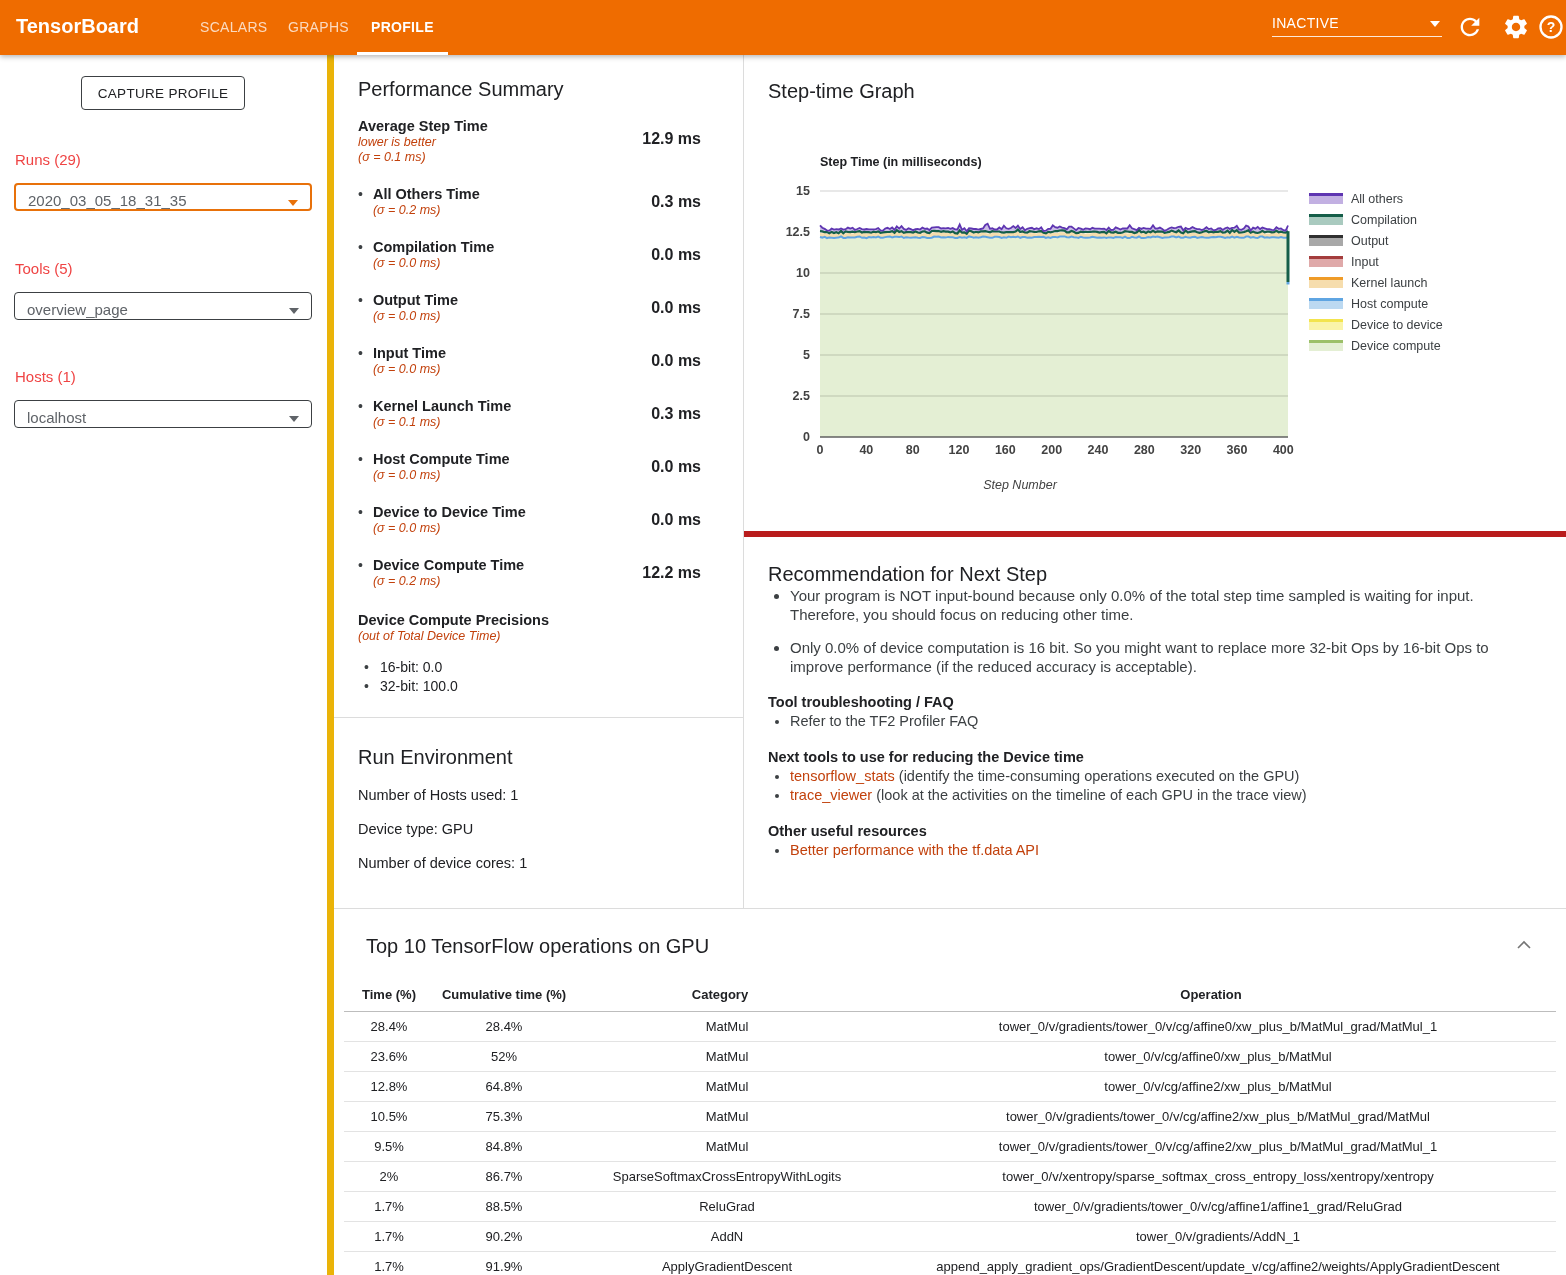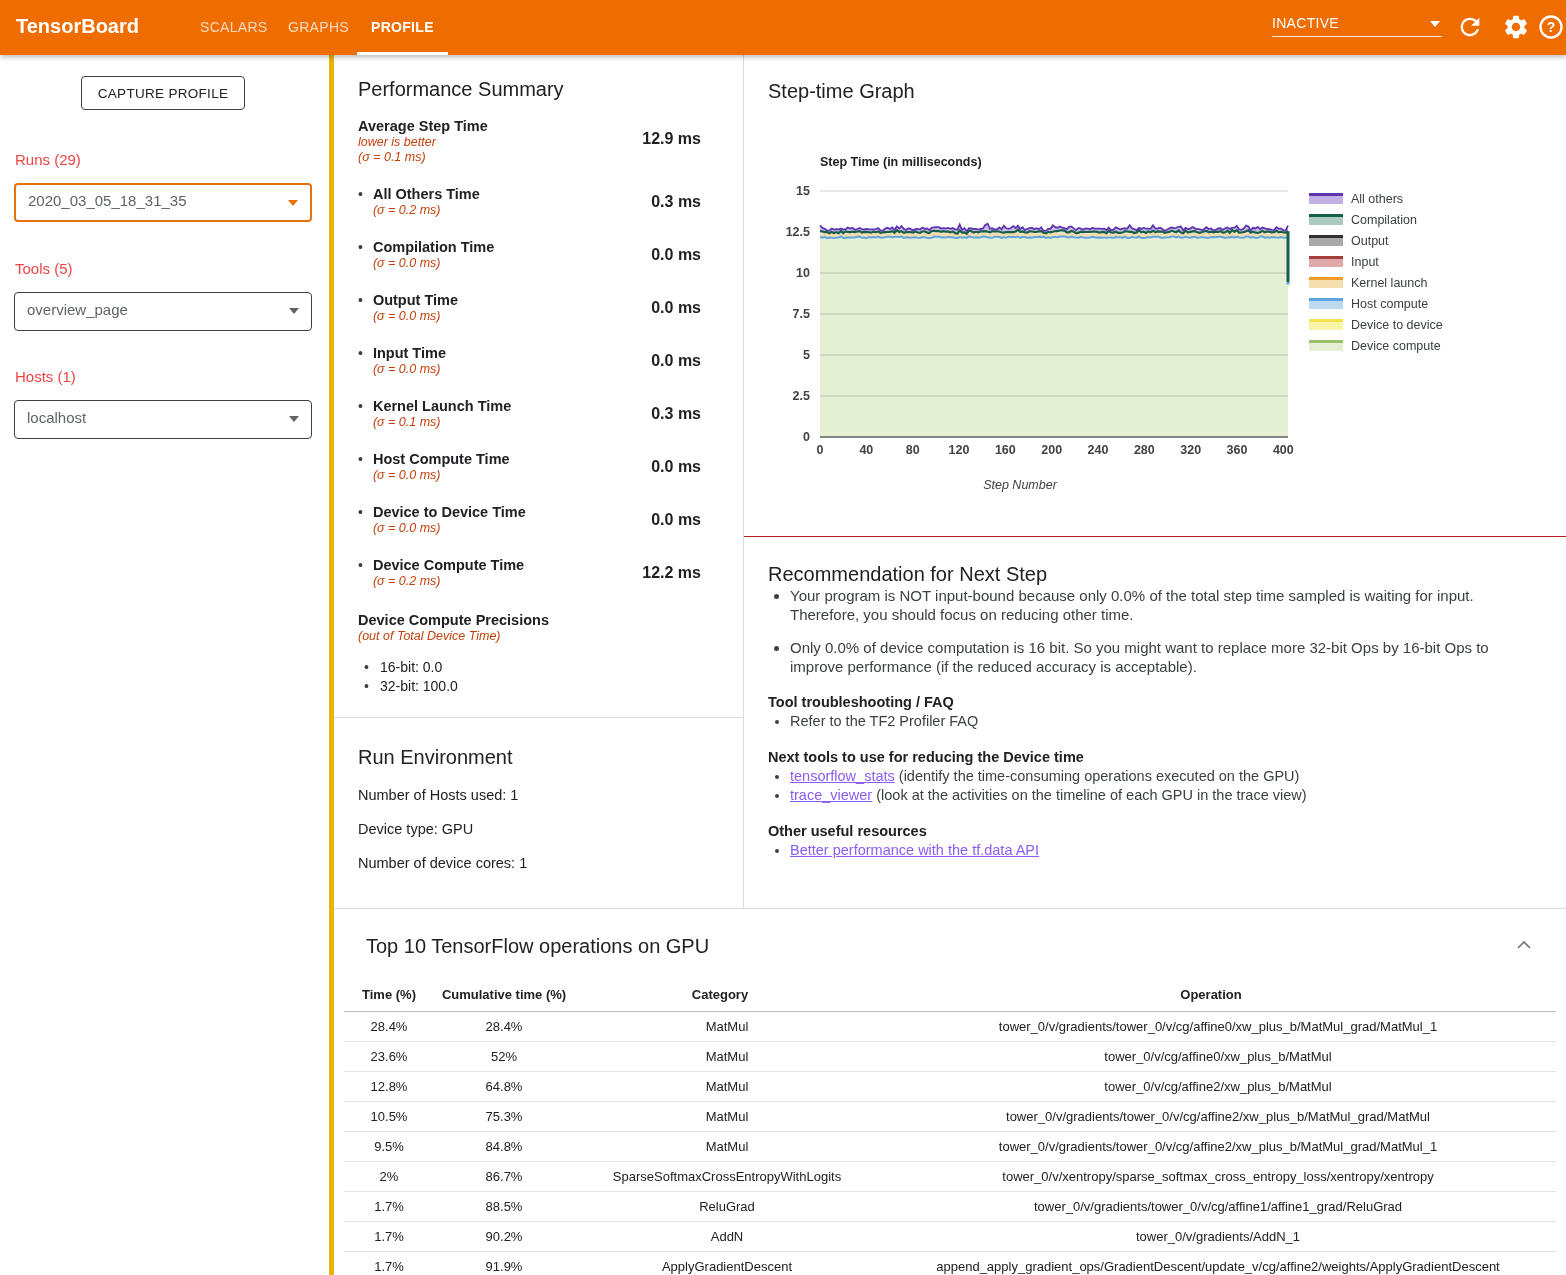--- a/index.html
+++ b/index.html
@@ -29,26 +29,26 @@
     line-height:24px; cursor:pointer; }
   .nav-select .caret { position:absolute; right:2px; top:10px; width:0; height:0;
     border-left:5px solid transparent; border-right:5px solid transparent; border-top:6px solid #fff; }
   .nav-icon { position:absolute; top:13px; width:28px; height:28px; cursor:pointer; }
   .nav-icon.refresh { left:1456px; }
   .nav-icon.gear    { left:1502px; }
   .nav-icon.help    { left:1537px; }
 
   
   .sidebar { position:absolute; left:0; top:55px; width:334px; bottom:0; background:#fff;
-    border-right:5px solid #eab308; }
+    border-right:7px solid #eab308; }
   .capture-btn { position:absolute; left:81px; top:21px; width:164px; height:34px;
     background:#fff; border:1px solid #3c4043; border-radius:4px;
     font-family:"Liberation Sans",sans-serif; font-size:13.5px; letter-spacing:.3px; color:#202124; cursor:pointer; }
   .side-label { position:absolute; left:15px; font-size:15px; color:#ef4444; }
-  .side-select { position:absolute; left:14px; width:298px; height:39px; background:#fff;
+  .side-select { position:absolute; left:14px; width:298px; height:28px; background:#fff;
     border:1px solid #3c4043; border-radius:4px; font-size:15px; color:#5f6368;
     line-height:33px; padding-left:12px; cursor:pointer; }
   .side-select .caret { position:absolute; right:12px; top:15px; width:0; height:0;
     border-left:5px solid transparent; border-right:5px solid transparent; border-top:6px solid #5f6368; }
   .side-select.runs { border:2px solid #e8710a; line-height:31px; }
   .side-select.runs .caret { border-top-color:#e8710a; }
   .lbl-runs { top:96px; } .sel-runs { top:128px; }
   .lbl-tools { top:205px; } .sel-tools { top:237px; }
   .lbl-hosts { top:313px; } .sel-hosts { top:345px; }
 
@@ -65,41 +65,41 @@
   .metric-row .bullet { color:#3c4043; margin-right:10px; font-size:14px; line-height:18px; }
   .metric-row .mv { margin-top:8px; }
   .prec-block { margin-top:22px; }
   .prec-list { list-style:none; margin-top:14px; }
   .prec-list li { font-size:14px; color:#202124; line-height:19px; padding-left:22px; position:relative; }
   .prec-list li::before { content:"•"; position:absolute; left:6px; color:#3c4043; }
   .runenv-sec { padding:28px 24px 0 24px; }
   .runenv-line { font-size:14.5px; color:#202124; margin-top:18px; }
 
   
-  .graph-sec { height:482px; border-bottom:1px solid #b91c1c; position:relative; }
+  .graph-sec { height:482px; border-bottom:6px solid #b91c1c; position:relative; }
   .graph-title { position:absolute; left:24px; top:25px; }
   .chart-title { position:absolute; left:76px; top:100px; font-size:12.5px; font-weight:bold; color:#202124; }
   .chart-svg { position:absolute; left:42px; top:115px; }
   .chart-xlabel { position:absolute; left:42px; top:423px; width:468px; text-align:center;
     font-size:12.5px; font-style:italic; color:#424242; }
   .legend { position:absolute; left:565px; top:133px; }
   .legend-item { display:flex; align-items:center; height:21px;text-align:center; }
   .legend-swatch { width:34px; height:11px; margin-right:8px; display:flex; flex-direction:column; }
   .legend-swatch .ln { height:3px; width:100%; }
   .legend-swatch .bd { flex:1; width:100%; }
   .legend-label { font-size:12.5px; color:#3c4043; }
 
   
   .recommend-sec { padding:26px 30px 0 24px; }
   .rec-list { list-style:disc; padding-left:22px; }
   .rec-list li { font-size:15px; color:#3c4043; line-height:19px; margin-bottom:14px; }
   .rec-subhead { font-size:14.5px; font-weight:bold; color:#202124; margin-top:18px; }
   .rec-sublist { list-style:disc; padding-left:22px; margin-top:2px; }
   .rec-sublist li { font-size:14.5px; color:#3c4043; line-height:19px; }
-  a.rec-link { color:#8b5cf6; text-decoration:underline; cursor:pointer; }
+  a.rec-link { color:#c2410c; cursor:pointer; }
 
   
   .bottom-sec { position:absolute; left:334px; top:908px; width:1232px; height:367px;
     border-top:1px solid #dcdcdc; overflow:hidden; }
   .bottom-title { position:absolute; left:32px; top:26px; }
   .collapse-btn { position:absolute; right:34px; top:30px; width:16px; height:12px; cursor:pointer; }
   .ops-table { position:absolute; left:10px; top:72px; width:1212px; border-collapse:collapse; table-layout:fixed; }
   .ops-table th { font-size:13px; font-weight:bold; color:#202124; padding:6px 0 9px 0;
     border-bottom:1px solid #bdbdbd; text-align:center; }
   .ops-table td { font-size:13px; color:#202124; padding:7px 0; border-bottom:1px solid #e3e3e3; height:29px;

